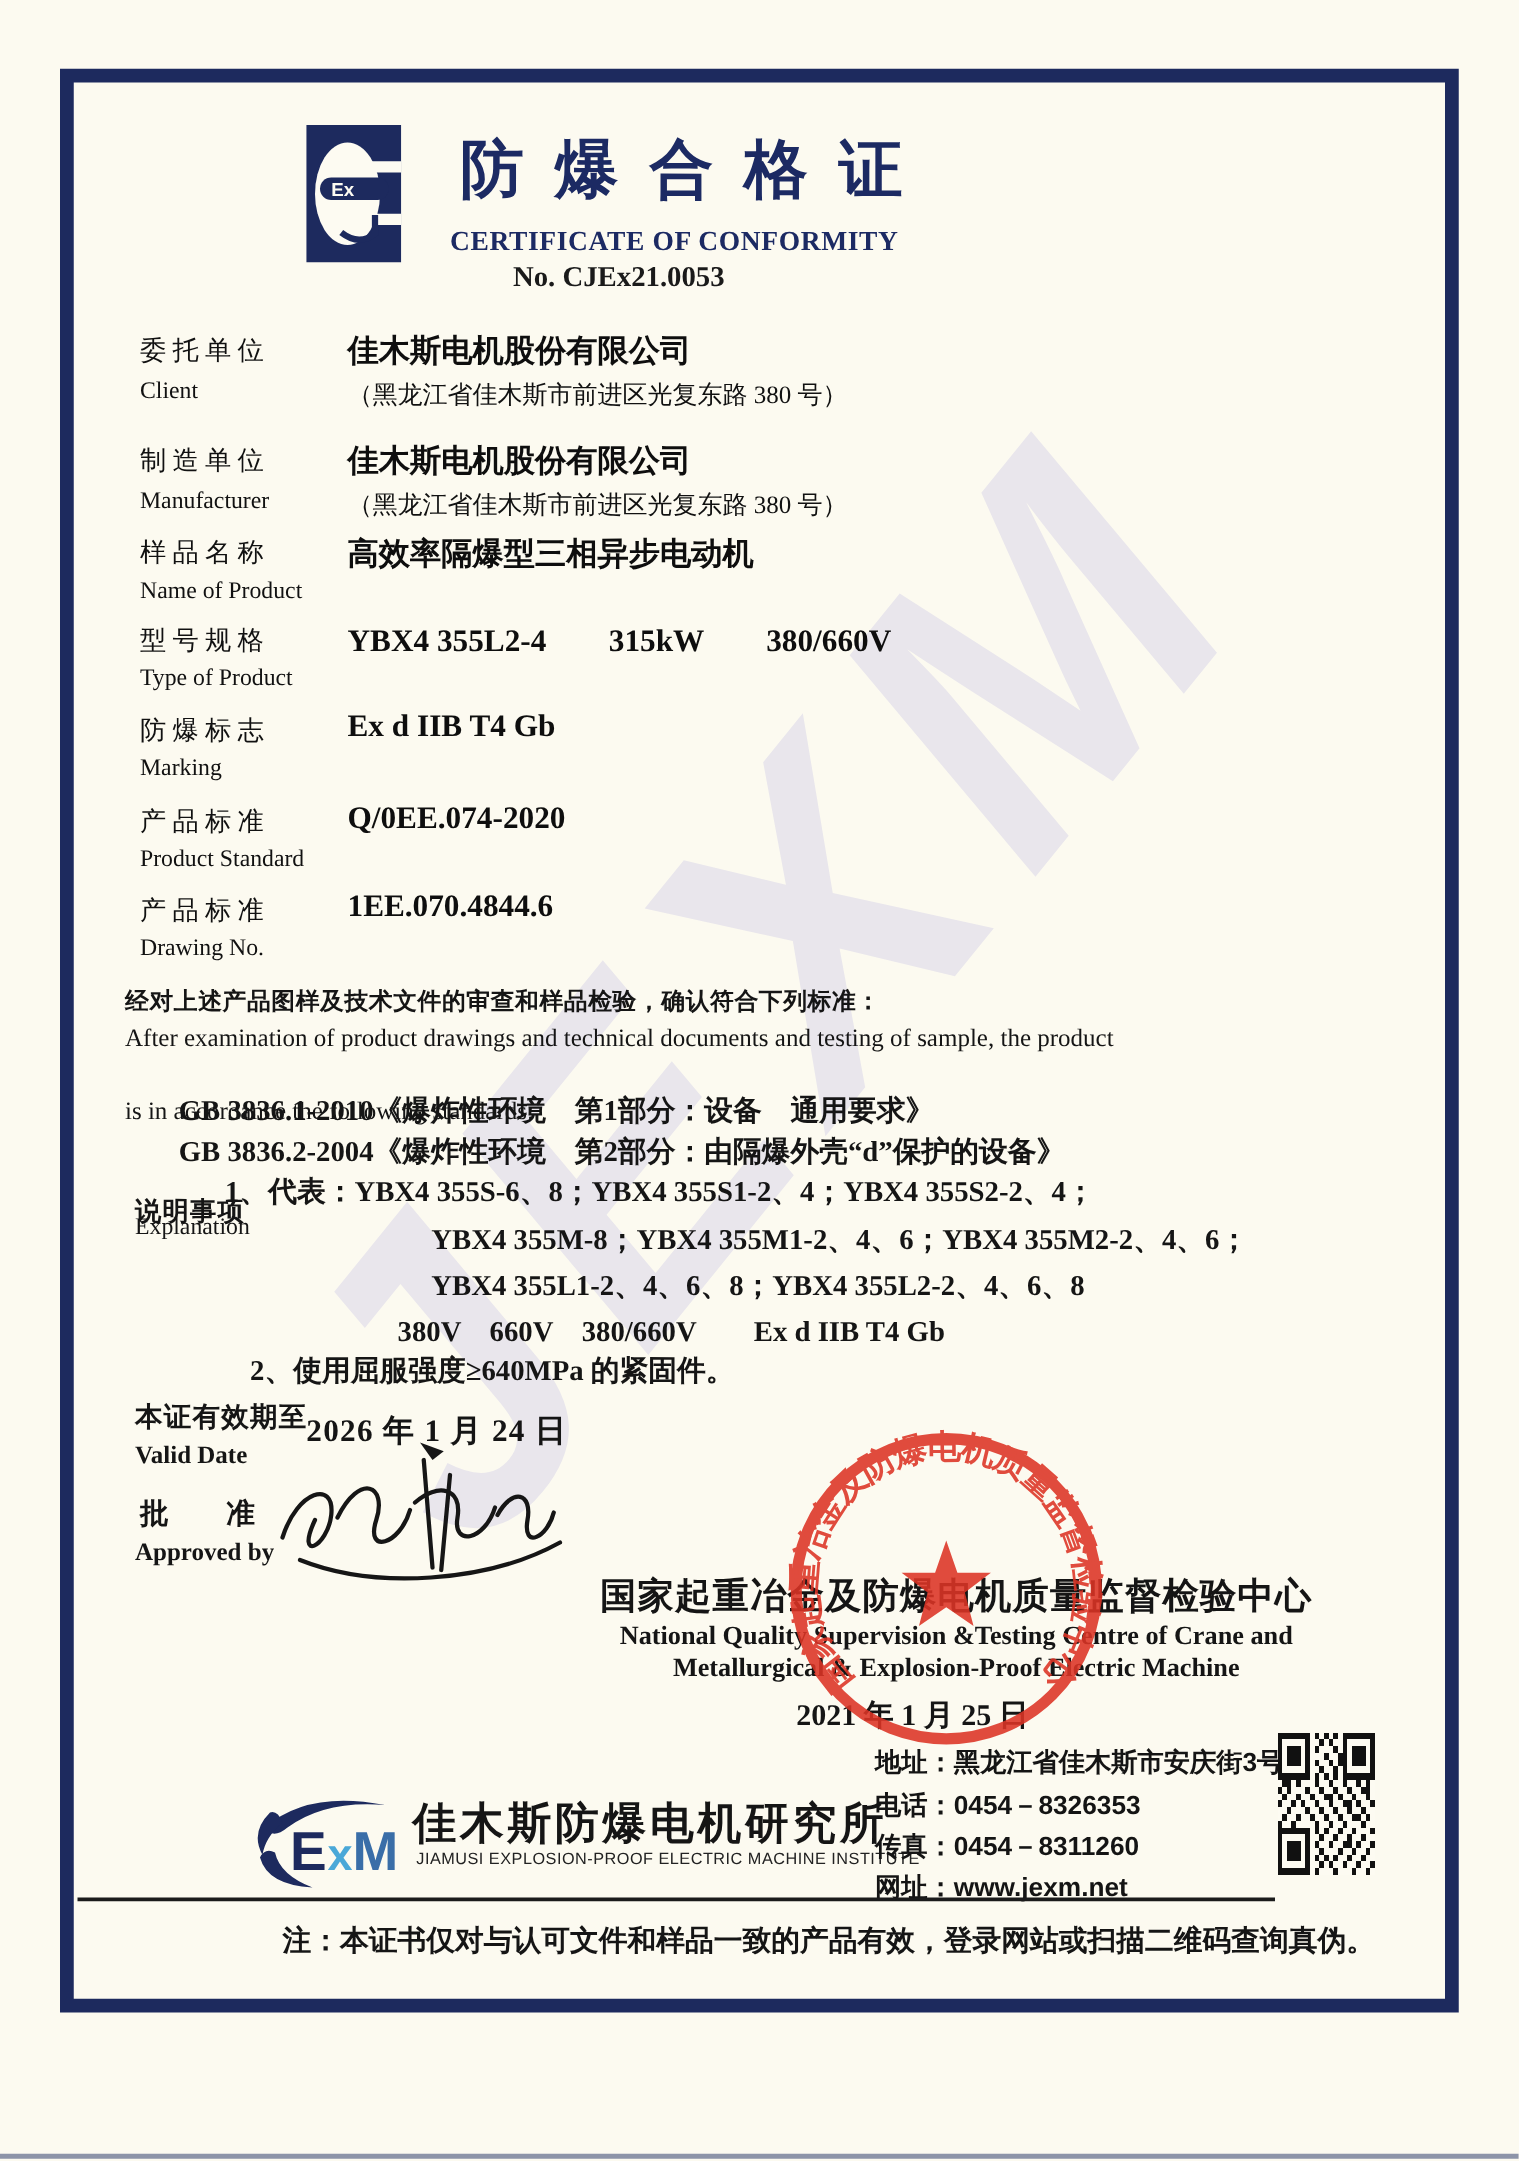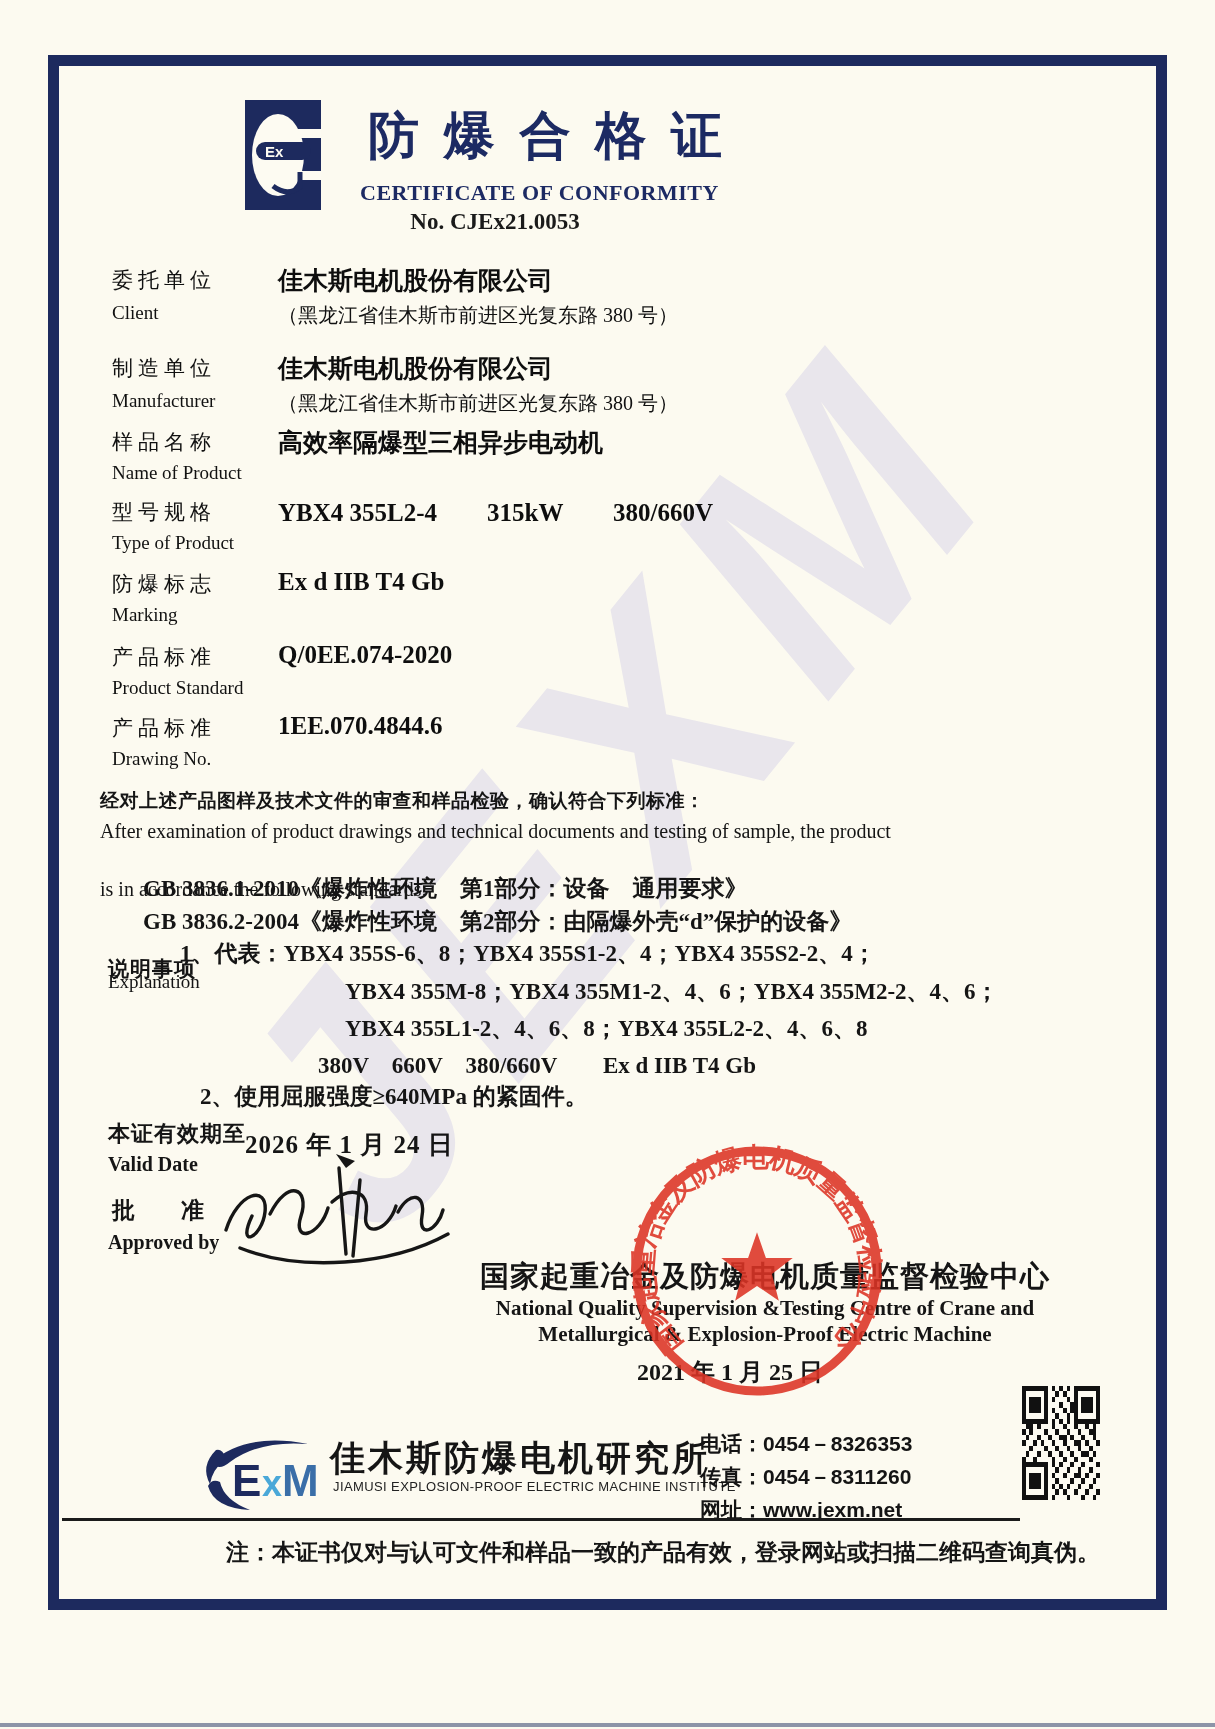--- a/index.html
+++ b/index.html
@@ -178,20 +178,23 @@
       <path d="M18 18 Q2 34 12 52 Q14 38 28 26 Q24 16 18 18 Z" fill="#1d2a5e"></path>
       <path d="M10 54 Q16 76 52 78 Q26 68 22 50 Q14 46 10 54 Z" fill="#1d2a5e"></path>
       <text x="34" y="64" font-size="44" font-weight="bold" fill="#1d2a5e" font-family="Liberation Sans, sans-serif">E</text>
       <text x="64" y="64" font-size="36" font-weight="bold" fill="#4aa8d8" font-family="Liberation Sans, sans-serif">x</text>
       <text x="84" y="64" font-size="44" font-weight="bold" fill="#3a6ea8" font-family="Liberation Sans, sans-serif">M</text>
     </svg>
   </div>
   <div class="abs z inst-cn">佳木斯防爆电机研究所</div>
   <div class="abs z inst-en">JIAMUSI EXPLOSION-PROOF ELECTRIC MACHINE INSTITUTE</div>
 
+  <div class="abs z contact-row" style="top:1396px;">
+    <span>地址：</span><span>黑龙江省佳木斯市安庆街3号</span>
+  </div>
   <div class="abs z contact-row" style="top:1430px;">
     <span>电话：</span><span>0454－8326353</span>
   </div>
   <div class="abs z contact-row" style="top:1463px;">
     <span>传真：</span><span>0454－8311260</span>
   </div>
   <div class="abs z contact-row" style="top:1496px;">
     <span>网址：</span><span>www.jexm.net</span>
   </div>
 

